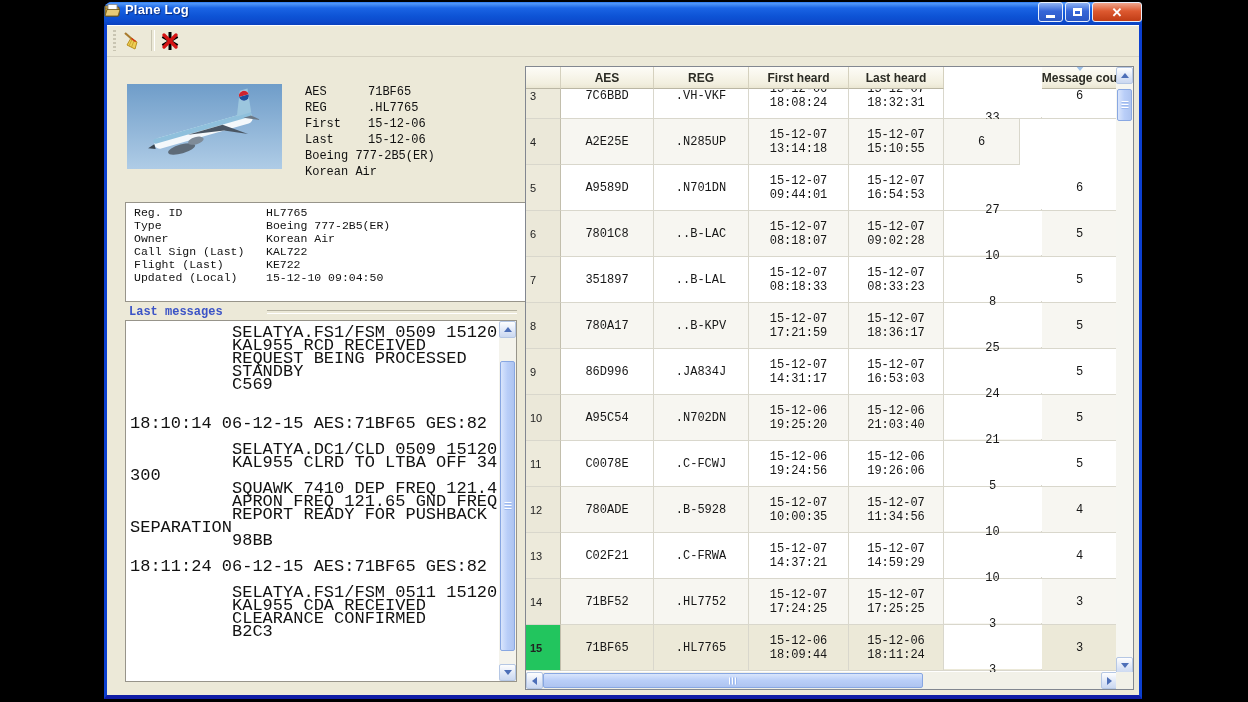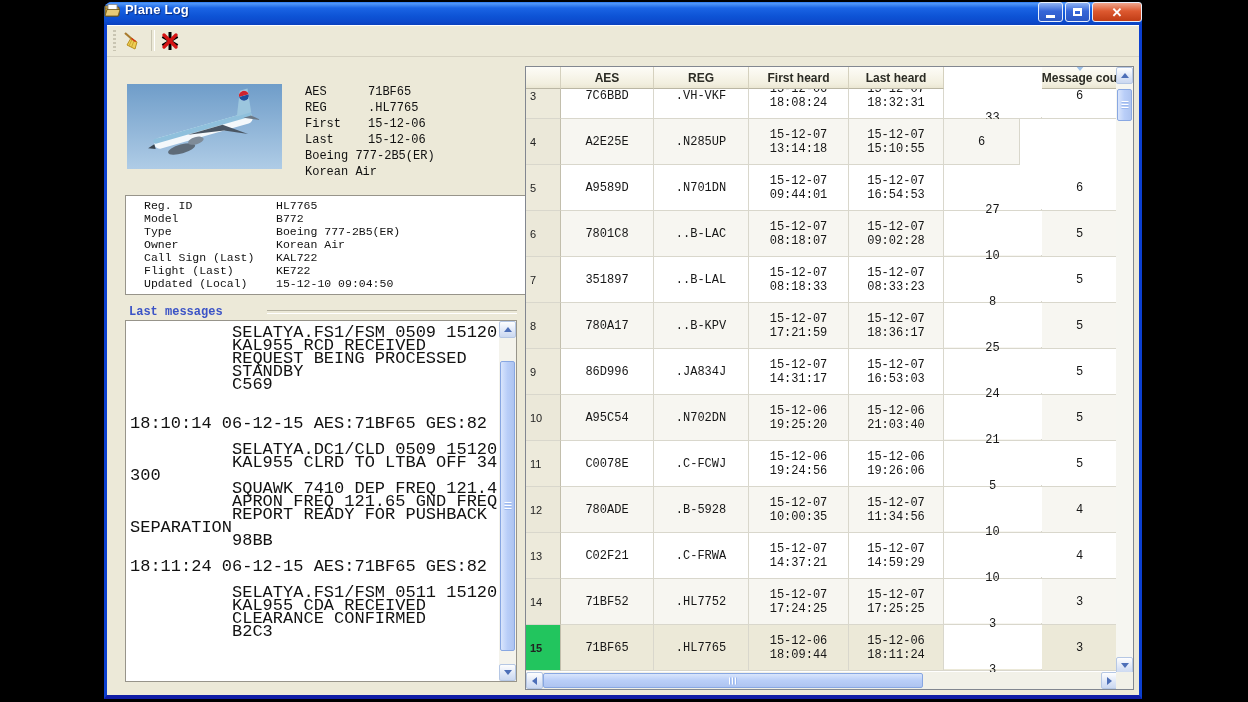--- a/index.html
+++ b/index.html
@@ -37,21 +37,21 @@
   
   .mono{font-family:"Liberation Mono",monospace;}
   .photo{position:absolute;left:20px;top:82px;width:155px;height:85px;}
   .summary{position:absolute;left:198px;top:82px;width:210px;font-size:12px;line-height:16px;color:#111;}
   .srow{display:flex;}
   .slabel{width:63px;flex:none;}
   .caption-row{position:absolute;display:flex;align-items:center;width:392px;height:12px;}
   .caption{color:#3B53C6;font-weight:bold;font-size:12px;line-height:12px;white-space:pre;flex:none;padding-left:4px;}
   .cap-line{flex:1;height:2px;margin-left:4px;border-top:1px solid #B5B2A1;border-bottom:1px solid #FFFFFF;}
   .sunken{position:absolute;background:#fff;border:1px solid #97948A;box-sizing:border-box;}
-  .dbbox{left:18px;top:193px;width:440px;height:100px;padding:3px 18px;font-size:11.5px;line-height:13px;color:#111;}
+  .dbbox{left:18px;top:200px;width:440px;height:100px;padding:3px 8px;font-size:11.5px;line-height:13px;color:#111;}
   .dbrow{display:flex;}
   .dblabel{width:132px;flex:none;}
   .msgbox{left:18px;top:318px;width:392px;height:362px;overflow:hidden;}
   .msgtext{position:absolute;left:2px;top:0;right:19px;bottom:0;overflow:hidden;}
   .msgtext pre{margin:-8px 0 0 0;padding:0 2px;font-family:"Liberation Mono",monospace;
     font-size:17px;line-height:13px;color:#111;white-space:pre;}
 
   
   .sbtn{position:absolute;width:17px;height:17px;box-sizing:border-box;border:1px solid #B5C7E4;border-radius:2px;
     background:linear-gradient(180deg,#FEFEFE,#D8E2F5 70%,#CBD8F0);display:flex;align-items:center;justify-content:center;}
@@ -198,24 +198,20 @@
       <div>Boeing 777-2B5(ER)</div>
       <div>Korean Air</div>
     </div>
 
     <div class="sunken dbbox mono">
       <div class="dbrow">
           <span class="dblabel">Reg. ID</span>
           <span>HL7765</span>
         </div>
       <div class="dbrow">
-          <span class="dblabel">Model</span>
-          <span>B772</span>
-        </div>
-      <div class="dbrow">
           <span class="dblabel">Type</span>
           <span>Boeing 777-2B5(ER)</span>
         </div>
       <div class="dbrow">
           <span class="dblabel">Owner</span>
           <span>Korean Air</span>
         </div>
       <div class="dbrow">
           <span class="dblabel">Call Sign (Last)</span>
           <span>KAL722</span>

